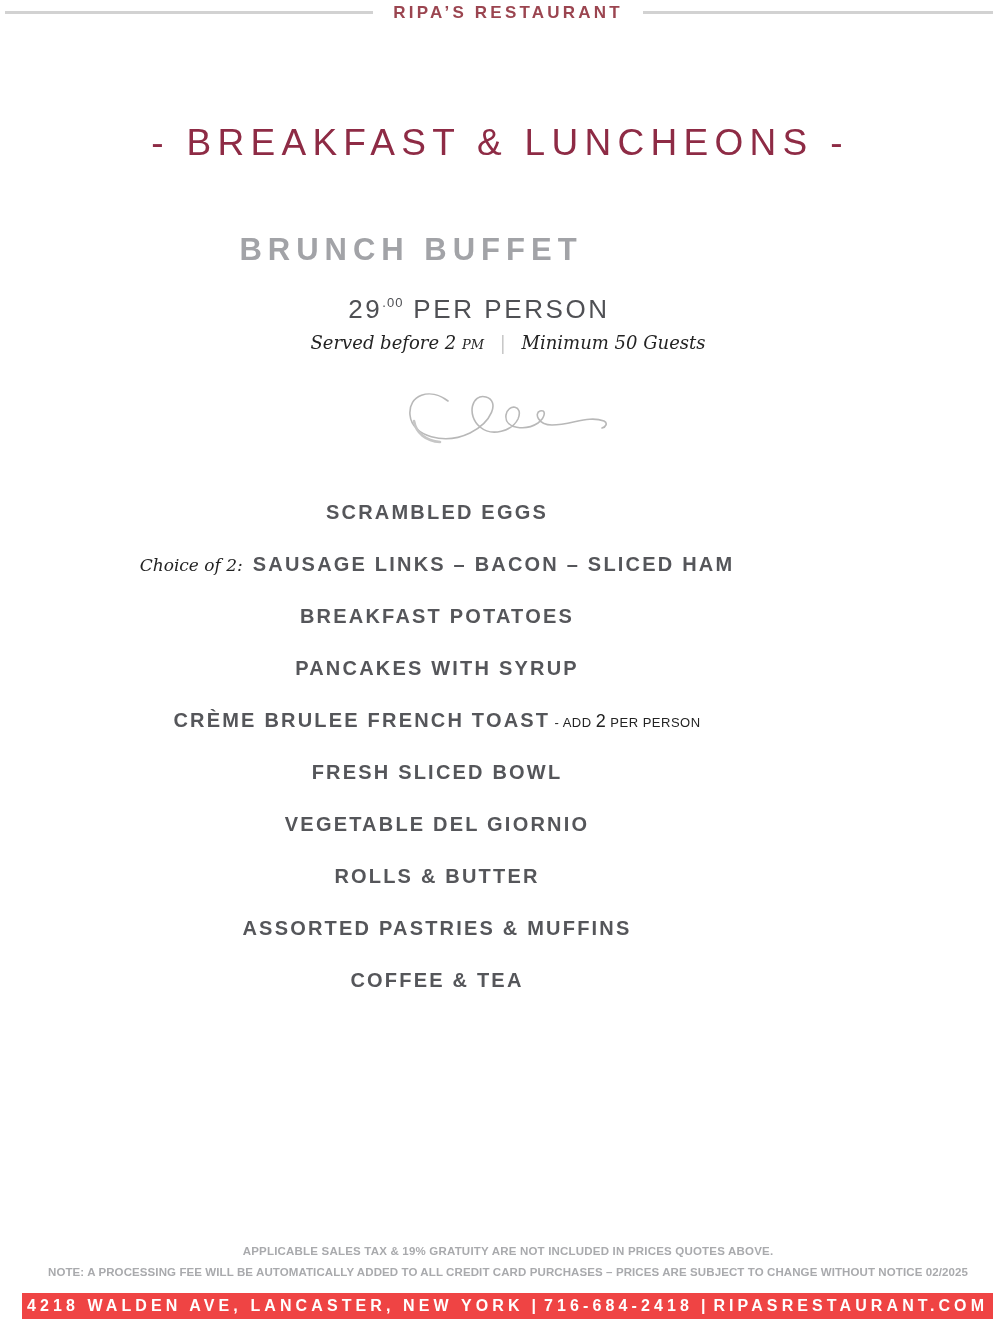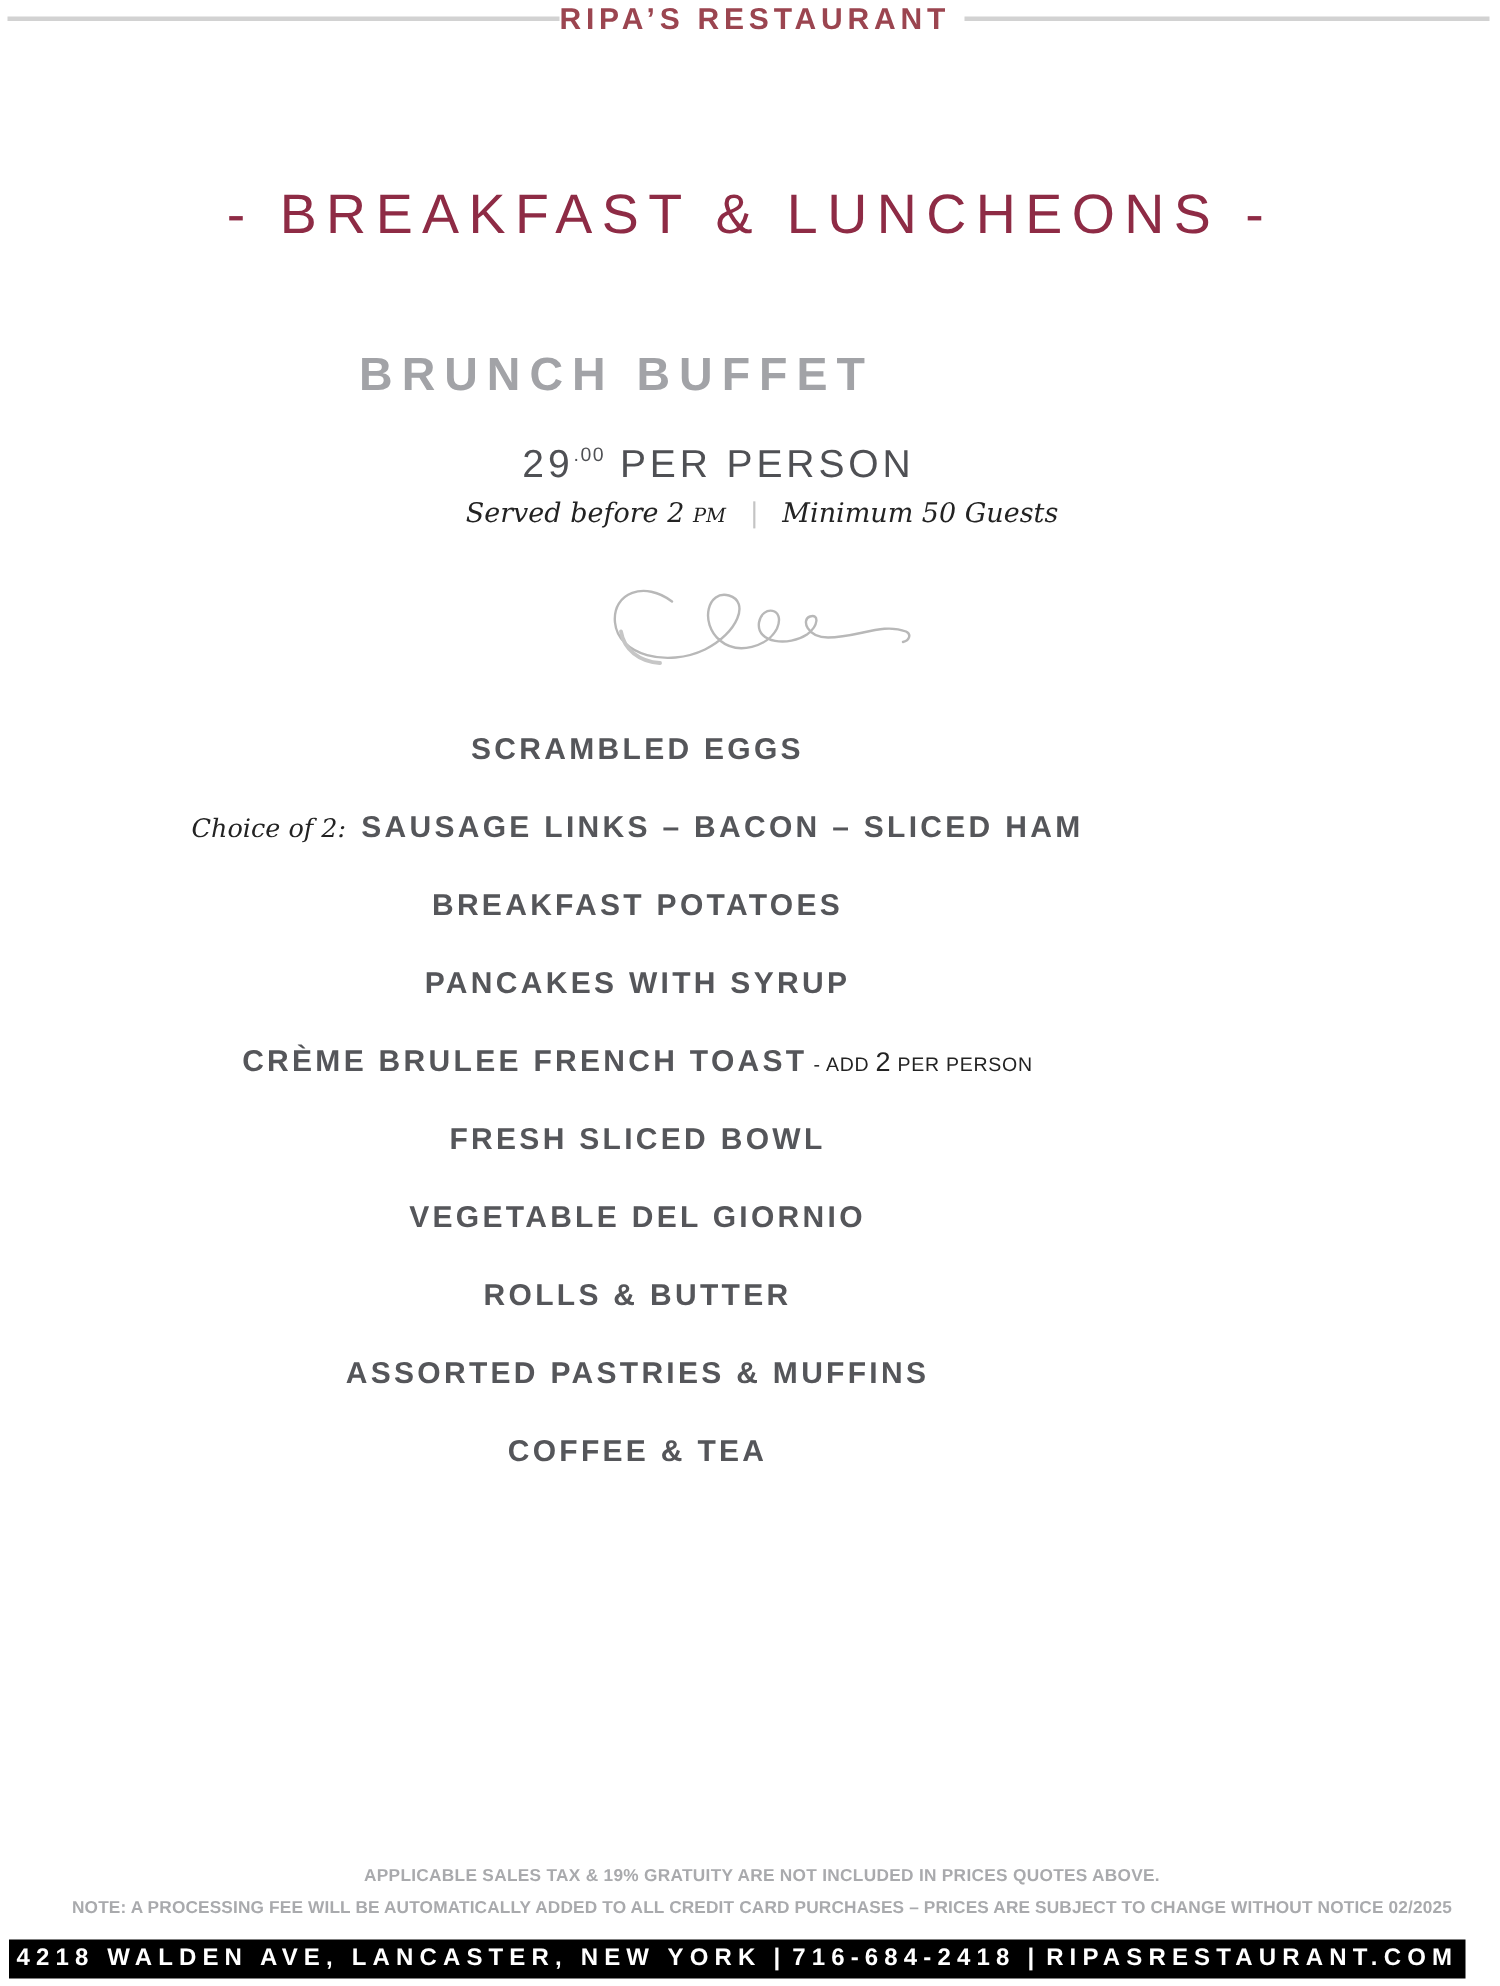--- a/index.html
+++ b/index.html
@@ -3,56 +3,56 @@
   <meta charset="utf-8">
   <style>
     html, body { margin: 0; padding: 0; background: #ffffff; }
     body { width: 1000px; height: 1324px; position: relative; overflow: hidden;
            font-family: "Liberation Sans", "DejaVu Sans", sans-serif; }
 
     .top-header { position: absolute; top: 0; left: 0; width: 1000px; height: 26px; }
     .top-line { position: absolute; top: 11px; height: 3px; background: #d2d2d2; }
     .top-line.left { left: 5px; width: 368px; }
     .top-line.right { left: 643px; width: 350px; }
-    .brand { position: absolute; top: 2px; left: 373px; width: 270px; text-align: left;
-             color: #9b4550; font-weight: bold; font-size: 20px; letter-spacing: 3.2px; line-height: 22px; }
+    .brand { position: absolute; top: 2px; left: 373px; width: 270px; text-align: center;
+             color: #9b4550; font-weight: bold; font-size: 17px; letter-spacing: 3.2px; line-height: 22px; }
 
     .section-title { position: absolute; top: 120px; left: 0; width: 1000px; text-align: center;
                      color: #8e2b45; font-size: 37px; letter-spacing: 6.3px; line-height: 46px; font-weight: normal; }
 
     .buffet-title { position: absolute; top: 230px; left: 0; width: 804px; text-align: center; padding-left: 18px;
                     color: #a2a3a7; font-weight: bold; font-size: 31px; letter-spacing: 6px; line-height: 40px; box-sizing: border-box; }
 
     .price-line { position: absolute; top: 286px; left: 0; width: 940px; text-align: center; padding-left: 18px; box-sizing: border-box;
                   color: #4f5054; font-size: 26px; letter-spacing: 2.6px; line-height: 34px; }
     .price-line sup { font-size: 13px; letter-spacing: 1px; vertical-align: 11px; }
 
     .service-line { position: absolute; top: 330px; left: 0; width: 1000px; text-align: center; padding-left: 16px; box-sizing: border-box;
                     color: #232323; font-family: "DejaVu Serif", serif; font-style: italic; font-size: 18px; line-height: 26px; }
     .service-line .smallcaps { font-size: 13px; }
     .service-line .sep { color: #c4c4c4; font-style: normal; margin: 0 10px; }
 
     .flourish { position: absolute; top: 385px; left: 400px; width: 215px; height: 70px; }
 
-    .menu-items { position: absolute; top: 481px; left: 0; width: 824px; margin: 4px; padding: 0; list-style: none; }
+    .menu-items { position: absolute; top: 481px; left: 0; width: 824px; margin: 16px; padding: 0; list-style: none; }
     .menu-items li { height: 52px; line-height: 30px; text-align: center; padding-left: 18px; box-sizing: border-box;
                      color: #55565a; font-size: 20px; letter-spacing: 2.2px; font-weight: bold; }
     .menu-items li .note-italic { font-family: "DejaVu Serif", serif; font-style: italic; font-weight: normal;
                                   color: #232323; font-size: 17px; letter-spacing: 0; margin-right: 10px; }
     .menu-items li .note-small { font-weight: normal; color: #232323; font-size: 13px; letter-spacing: 0.5px; }
     .menu-items li .note-small .big { font-size: 18px; }
     .menu-items li .note-plain { font-family: "DejaVu Serif", serif; font-weight: normal; color: #232323;
                                  font-size: 17px; letter-spacing: 0; }
 
     .disclaimer-1 { position: absolute; top: 1243px; left: 0; width: 1000px; text-align: center; padding-left: 16px; box-sizing: border-box;
                     color: #a9aaad; font-weight: bold; font-size: 11.5px; letter-spacing: 0.2px; line-height: 16px; }
     .disclaimer-2 { position: absolute; top: 1264px; left: 0; width: 1000px; text-align: center; padding-left: 16px; box-sizing: border-box;
                     color: #a9aaad; font-weight: bold; font-size: 11.5px; letter-spacing: 0.1px; line-height: 16px; white-space: nowrap; }
 
-    .footer-bar { position: absolute; top: 1293px; left: 6px; width: 971px; height: 26px; background: #000000;
+    .footer-bar { position: absolute; top: 1293px; left: 22px; width: 971px; height: 26px; background: #ef4444;
                   display: flex; align-items: center; justify-content: center; }
     .footer-bar span { color: #ffffff; font-weight: bold; font-size: 16px; letter-spacing: 4.1px; line-height: 20px; white-space: nowrap; }
     .footer-bar .pipe { margin: 0 8px; letter-spacing: 0; }
   </style>
 </head>
 <body>
 
 <div class="top-header">
   <div class="top-line left"></div>
   <div class="brand">RIPA’S RESTAURANT</div>

